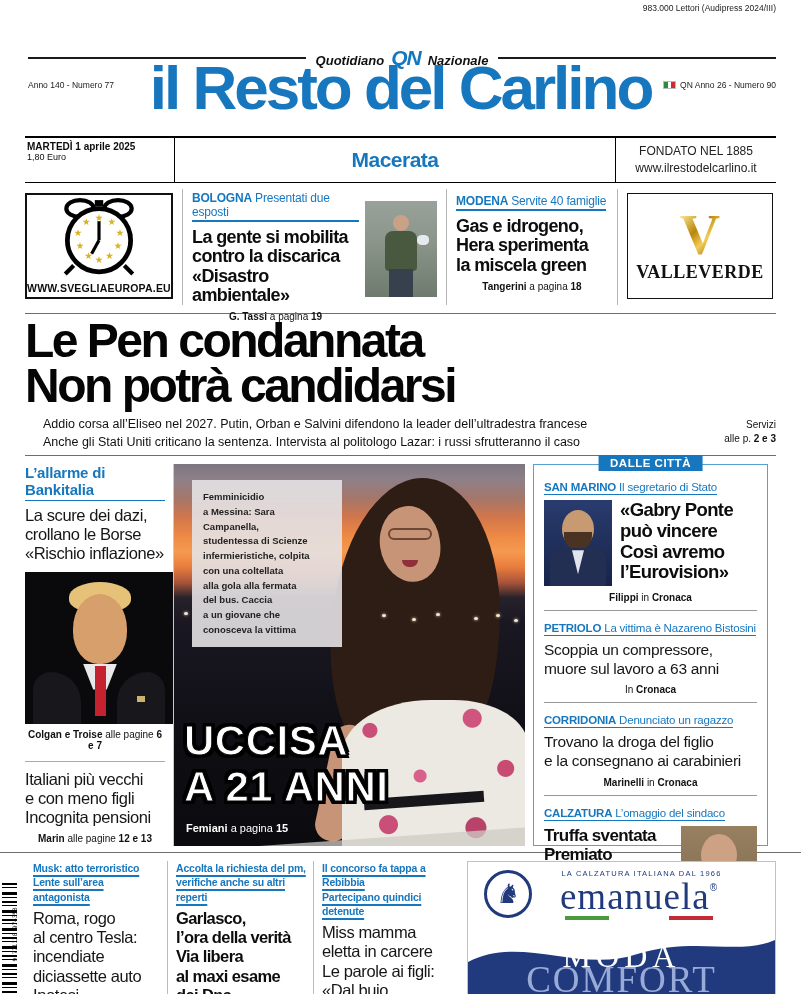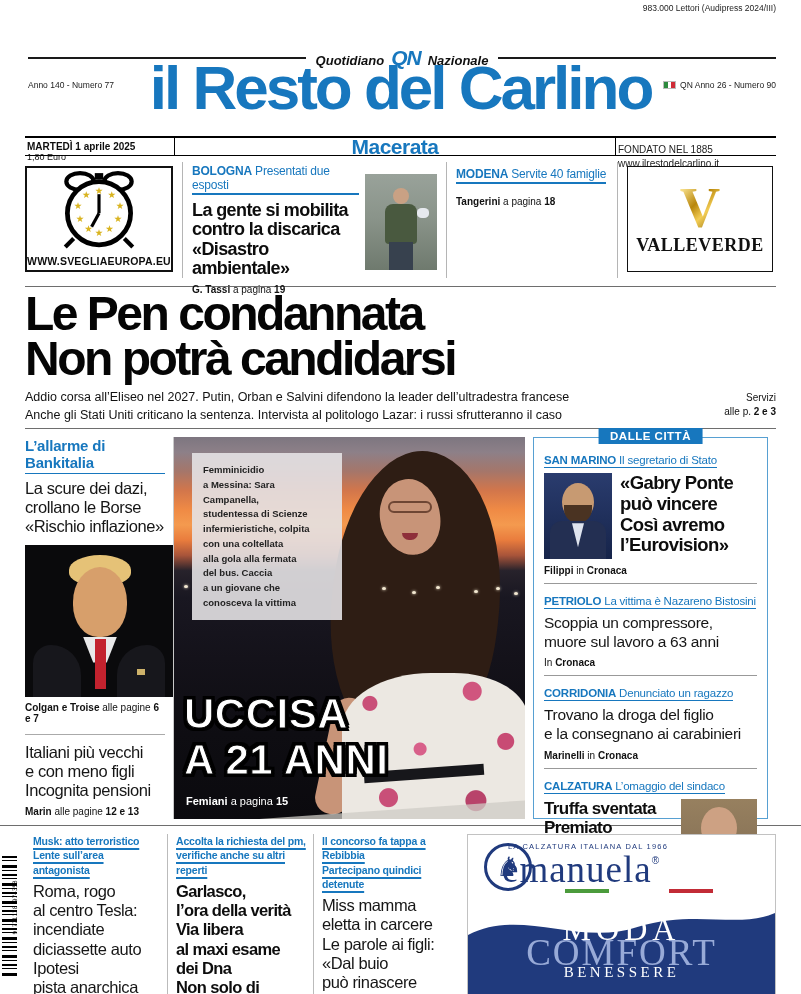--- a/index.html
+++ b/index.html
@@ -18,40 +18,40 @@
   .quotidiano,.nazionale{ font-size:13px; font-weight:bold; font-style:italic; color:#111; }
   .qn-logo{ font-size:21px; font-weight:bold; font-style:italic; color:var(--blue); letter-spacing:-1px; }
   .anno{ position:absolute; top:80px; font-size:8.5px; color:#222; }
   .anno.left{ left:28px; } .anno.right{ right:25px; }
   .flag{ display:inline-block; width:13px; height:8px; margin-right:4px; vertical-align:-1px;
          background:linear-gradient(90deg,#2d8a3e 0 33%,#fff 33% 66%,#cf2b36 66%); border:0.5px solid #bbb; }
   .masthead{ position:absolute; top:52px; left:0; right:0; text-align:center;
              font-size:62px; font-weight:bold; letter-spacing:-3px; color:var(--blue); }
 
   
-  .dateline{ margin:0 25px; border-top:2.5px solid #000; border-bottom:1px solid #000; display:flex; height:20px; }
+  .dateline{ margin:0 25px; border-top:2.5px solid #000; border-bottom:1px solid #000; display:flex; height:47px; }
   .dl-left{ width:150px; border-right:1px solid #000; padding:3px 2px; }
   .dl-date{ font-size:10px; font-weight:bold; }
   .dl-price{ font-size:9px; }
   .dl-center{ flex:1; border-right:1px solid #000; display:flex; align-items:center; justify-content:center; }
   .dl-edition{ color:var(--blue); font-weight:bold; font-size:21px; letter-spacing:-0.5px; }
-  .dl-right{ width:160px; text-align:left; font-size:10px; padding:5px 2px; line-height:1.4; color:#222; }
+  .dl-right{ width:160px; text-align:center; font-size:12px; padding:5px 2px; line-height:1.4; color:#222; }
 
   
   .topstrip{ margin:2px 25px 0; height:124px; display:flex; }
   .vsep{ width:1px; background:#b5b5b5; margin:4px 9px; }
   .adbox{ border:2px solid #111; margin-top:8px; height:106px; position:relative; background:#fff; }
   .sveglia{ width:148px; text-align:center; }
   .sveglia-url{ position:absolute; bottom:3px; left:0; right:0; font-size:10.5px; font-weight:bold; letter-spacing:0.2px; }
   .story-top{ padding-top:6px; }
   .k-line{ display:inline-block; border-bottom:2px solid var(--blue); padding-bottom:1px; margin-bottom:6px;
            font-size:12px; color:var(--blue); letter-spacing:-0.2px; }
   .k-city{ font-weight:bold; }
   .hl-top{ font-size:18px; font-weight:bold; letter-spacing:-0.6px; line-height:1.07; color:var(--ink); }
-  .byline{ font-size:10px; color:#111; margin-top:6px; }
+  .byline{ font-size:10px; color:#111; margin-top:6px;text-align:center; }
   .by-name,.by-page{ font-weight:bold; }
   .bologna-wrap{ width:245px; display:flex; }
   .bologna-txt{ flex:1; }
   .photo-top{ width:72px; height:96px; margin:10px 0 0 6px; position:relative; overflow:hidden;
               background:linear-gradient(180deg,#99a29a 0%,#8a948a 45%,#6f7a6e 100%); }
   .ph-head{ position:absolute; left:28px; top:14px; width:16px; height:16px; border-radius:50%; background:#c9a184; }
   .ph-jacket{ position:absolute; left:20px; top:30px; width:32px; height:40px; border-radius:8px 8px 4px 4px; background:#49593f; }
   .ph-legs{ position:absolute; left:24px; top:68px; width:24px; height:28px; background:#37414e; }
   .ph-bag{ position:absolute; left:52px; top:34px; width:12px; height:10px; border-radius:40%; background:#e6e9ee; }
   .modena-wrap{ width:152px; }
@@ -59,21 +59,21 @@
   .vv-v{ font-family:"Liberation Serif", serif; font-weight:bold; font-size:56px; line-height:0.95;
          background:linear-gradient(135deg,#f7df8a 10%,#b8860b 40%,#f3cd55 60%,#8a6508 90%);
          -webkit-background-clip:text; background-clip:text; color:transparent; }
   .vv-name{ font-family:"Liberation Serif", serif; font-weight:bold; font-size:18px; letter-spacing:0.5px; color:#111; }
 
   .hrule{ border:none; border-top:1px solid #6e6e6e; margin:4px 25px 0; }
 
   
   .lead{ margin:4px 25px 0; }
   .lead-h1{ font-size:48px; font-weight:bold; letter-spacing:-2.5px; line-height:0.94; color:#050505; }
-  .deck-row{ display:flex; justify-content:space-between; margin-top:8px; }
+  .deck-row{ display:flex; justify-content:space-between; margin-top:8px;margin-left:18px; }
   .deck{ font-size:12.5px; line-height:1.4; color:#111; max-width:640px; }
   .services{ text-align:right; font-size:10px; line-height:1.35; padding-top:2px; white-space:nowrap; color:#111; }
   .services b{ font-weight:bold; }
 
   
   .main{ margin:8px 25px 0; display:flex; height:382px; }
   .col-left{ width:148px; padding-right:8px; }
   .kicker2{ display:inline-block; border-bottom:1.5px solid var(--blue); padding-bottom:2px; margin-bottom:5px;
             font-size:15px; font-weight:bold; color:var(--blue); letter-spacing:-0.2px; }
   .hl-soft{ font-size:16.5px; font-weight:normal; letter-spacing:-0.4px; line-height:1.16; color:#161616; }
@@ -150,21 +150,21 @@
   .col-musk{ width:142px; }
   .col-garlasco{ width:146px; }
   .col-miss{ width:146px; }
   .kicker4{ font-size:10.5px; font-weight:bold; color:var(--blue); line-height:1.35; letter-spacing:-0.2px;
     text-decoration:underline; text-decoration-color:var(--blue); text-decoration-thickness:1.5px; text-underline-offset:2.5px; margin-bottom:5px; }
   .hl-bot-soft{ font-size:16.5px; font-weight:normal; letter-spacing:-0.4px; line-height:1.17; color:#161616; }
   .hl-bot-bold{ font-size:16.5px; font-weight:bold; letter-spacing:-0.6px; line-height:1.17; color:var(--ink); }
 
   
   .ad-em{ flex:1; margin-left:8px; border:1px solid #c2c2c2; position:relative; overflow:hidden; background:#fff; height:172px; }
-  .em-top{ position:relative; height:70px; }
+  .em-top{ position:relative; height:70px; text-align:center; }
   .em-tag{ font-size:7.5px; color:var(--navy); letter-spacing:1.2px; padding-top:7px; padding-left:40px; }
   .em-circle{ position:absolute; left:16px; top:8px; width:48px; height:48px; border:3px solid var(--navy);
     border-radius:50%; display:flex; align-items:center; justify-content:center; }
   .em-horse{ font-size:27px; color:var(--navy); line-height:1; transform:scaleX(-1); }
   .em-brand-row{ margin-top:0; padding-left:34px; }
   .em-brand{ font-family:"Liberation Serif", serif; font-size:37px; color:var(--navy); letter-spacing:1px; line-height:1; }
   .em-reg{ font-size:10px; color:var(--navy); vertical-align:18px; }
   .em-bars{ padding-left:34px; margin-top:1px; display:flex; justify-content:center; gap:60px; }
   .em-bar{ width:44px; height:4px; }
   .em-bar.green{ background:#4b9b3c; } .em-bar.red{ background:#c22b36; }
@@ -254,20 +254,23 @@
         <span class="ph-jacket"></span>
         <span class="ph-legs"></span>
         <span class="ph-bag"></span>
       </div>
     </div>
 
     <div class="vsep"></div>
 
     <div class="modena-wrap story-top">
       <span class="k-line"><span class="k-city">MODENA</span><span> Servite 40 famiglie</span></span>
+      <div class="hl-top pre">Gas e idrogeno,
+Hera sperimenta
+la miscela green</div>
       <div class="byline"><span class="by-name">Tangerini</span><span> a pagina </span><span class="by-page">18</span></div>
     </div>
 
     <div class="vsep"></div>
 
     <div class="adbox valleverde">
       <div class="vv-v">V</div>
       <div class="vv-name">VALLEVERDE</div>
     </div>
   </div>

